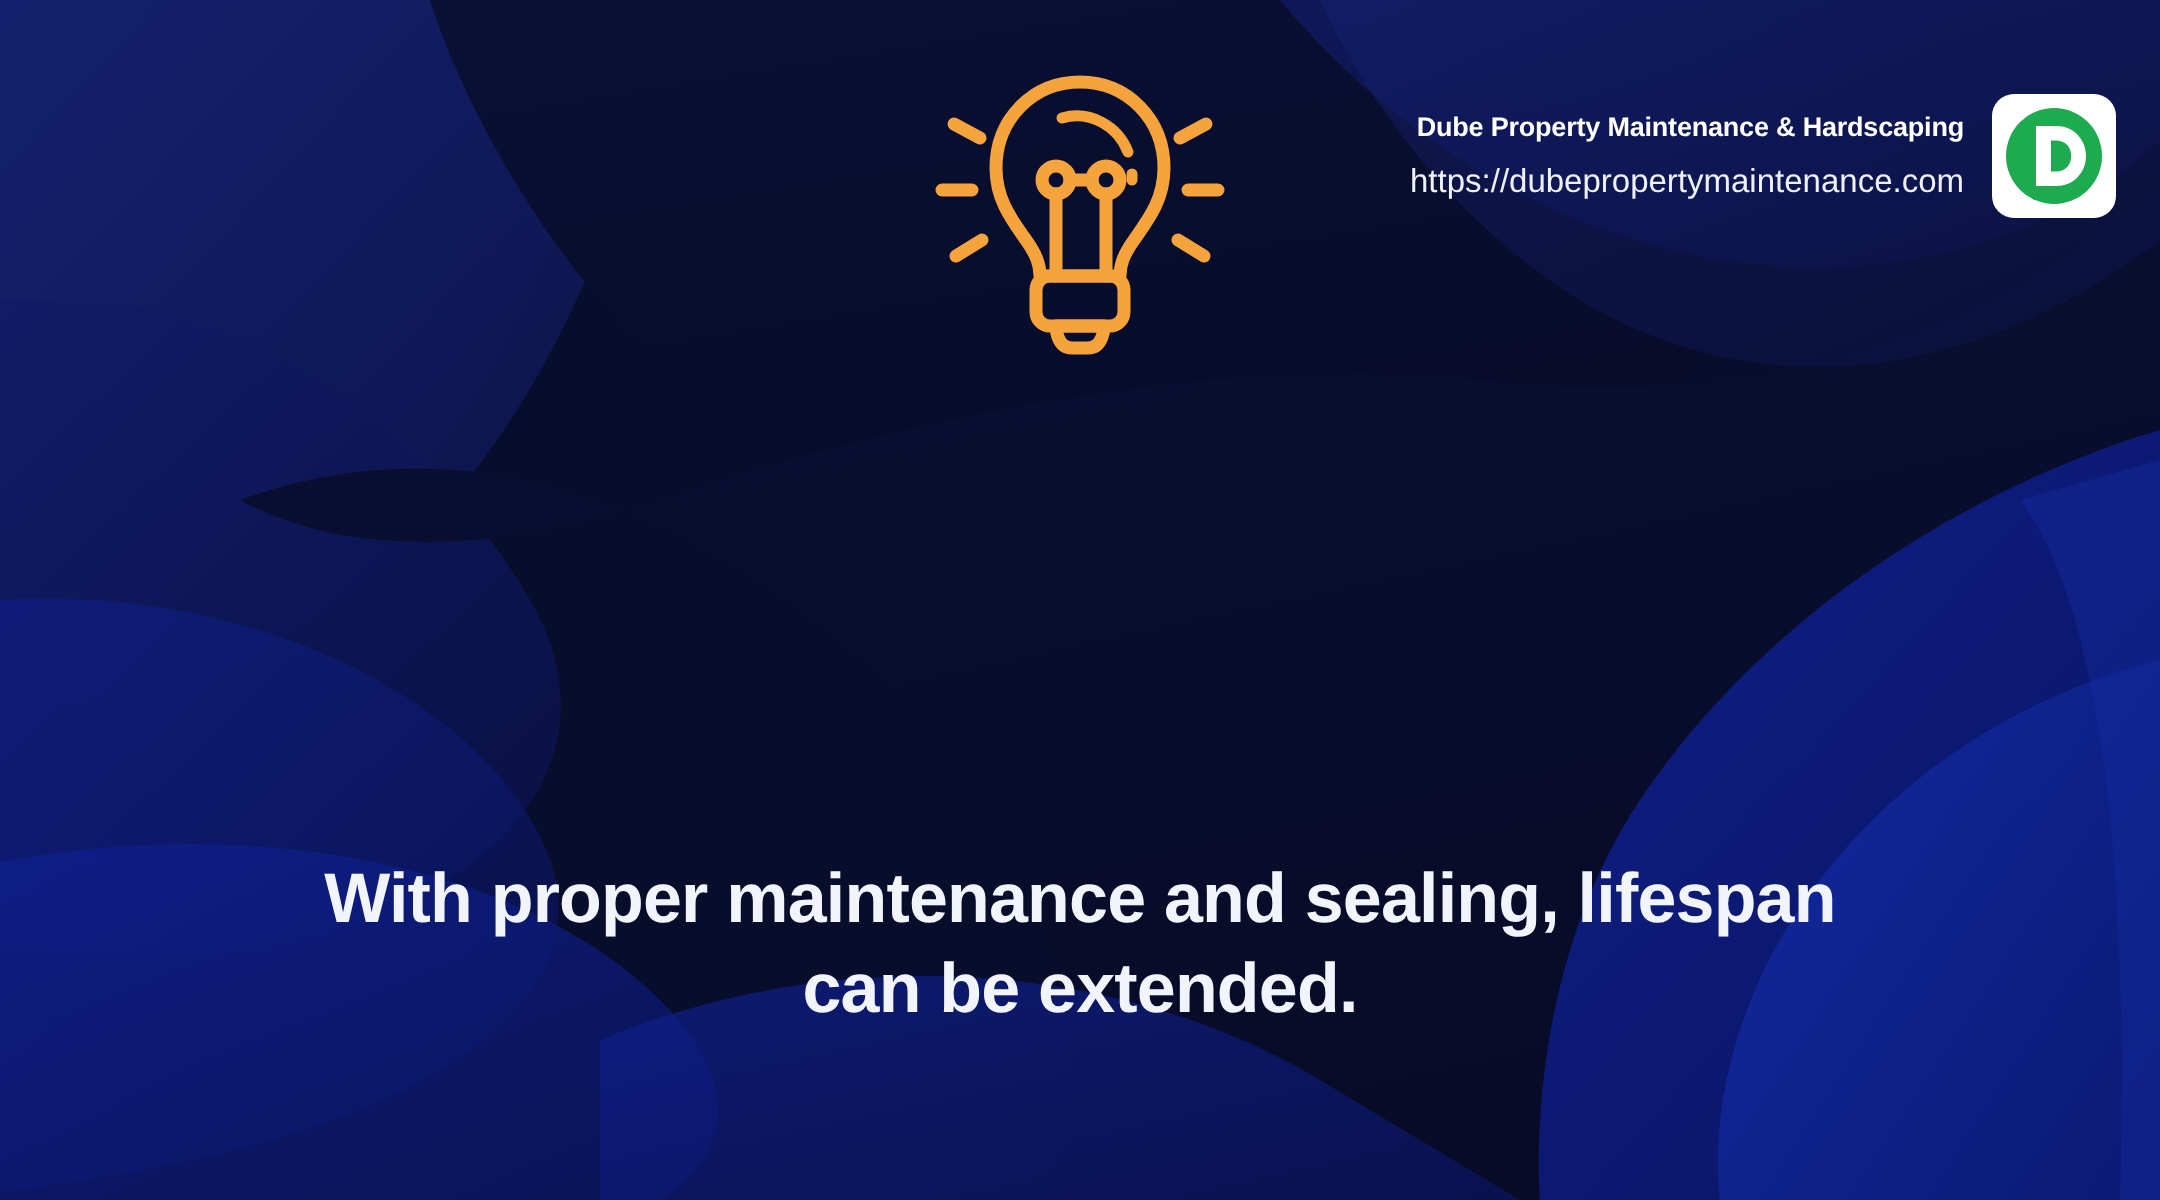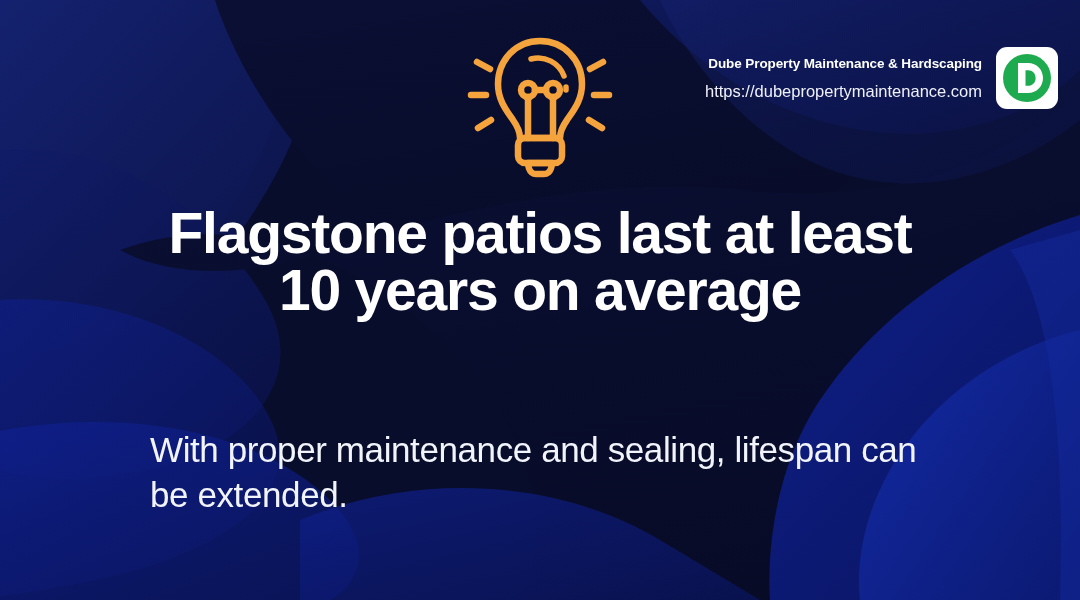--- a/index.html
+++ b/index.html
@@ -86,23 +86,24 @@
     font-weight: bold;
     line-height: 1.0;
     letter-spacing: -1.2px;
     z-index: 6;
   }
   #subheadline {
     position: absolute;
     left: 150px;
     top: 428px;
     width: 780px;
+    text-align: center;
     color: #f2f4fb;
     font-size: 35px;
-    font-weight: 400;
+    font-weight: 700;
     line-height: 1.28;
     letter-spacing: -0.4px;
     z-index: 6;
   }
 </style>
 </head>
 <body>
 
 <div id="canvas">
 
@@ -219,17 +220,16 @@
     <div id="logo-badge">
       <svg width="52" height="52" viewBox="0 0 52 52" aria-hidden="true">
         <circle cx="26" cy="26" r="24" fill="#1eaa4e"></circle>
         <path d="M17,11 L27,11 C35.8,11 42,17.7 42,26 C42,34.3 35.8,41 27,41 L17,41 Z
                  M24.5,18.2 L24.5,33.8 L27,33.8 C31.6,33.8 34.6,30.6 34.6,26
                  C34.6,21.4 31.6,18.2 27,18.2 Z" fill="#ffffff" fill-rule="evenodd"></path>
       </svg>
     </div>
   </div>
 
-  <div id="headline">Flagstone patios last at least 10 years on average</div>
 
   <div id="subheadline">With proper maintenance and sealing, lifespan can be extended.</div>
 
 </div>
 
 </body></html>

